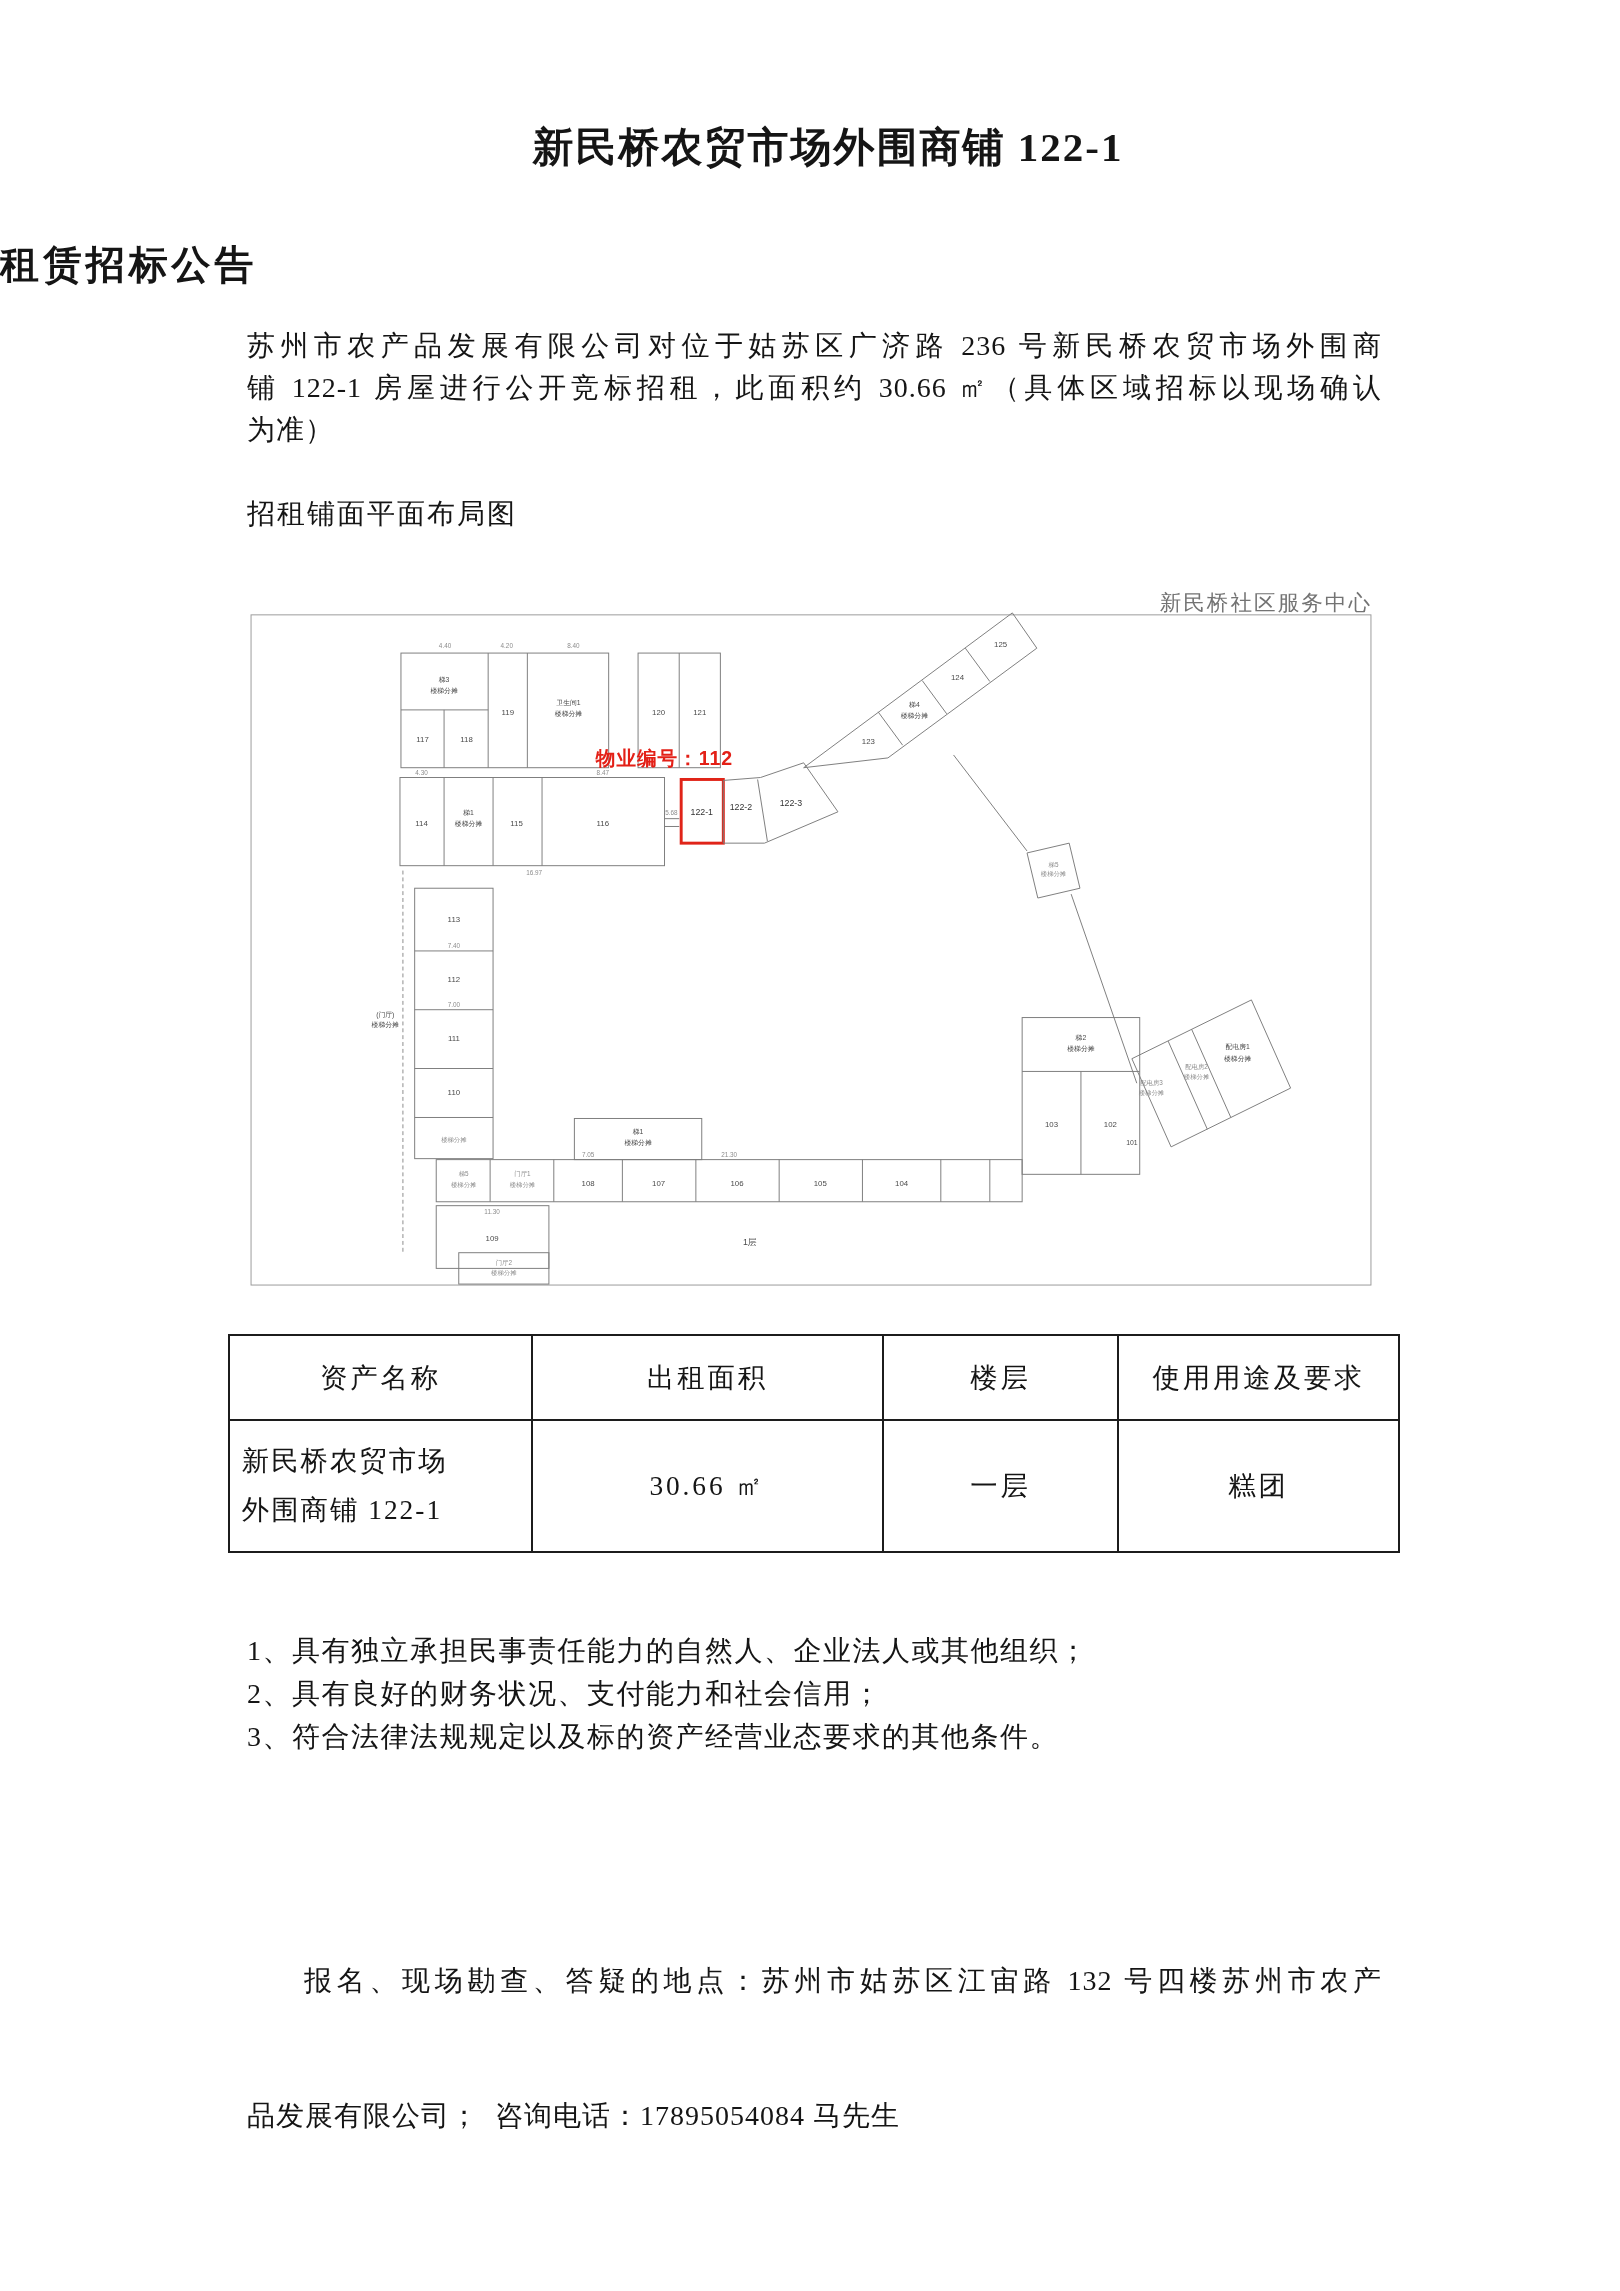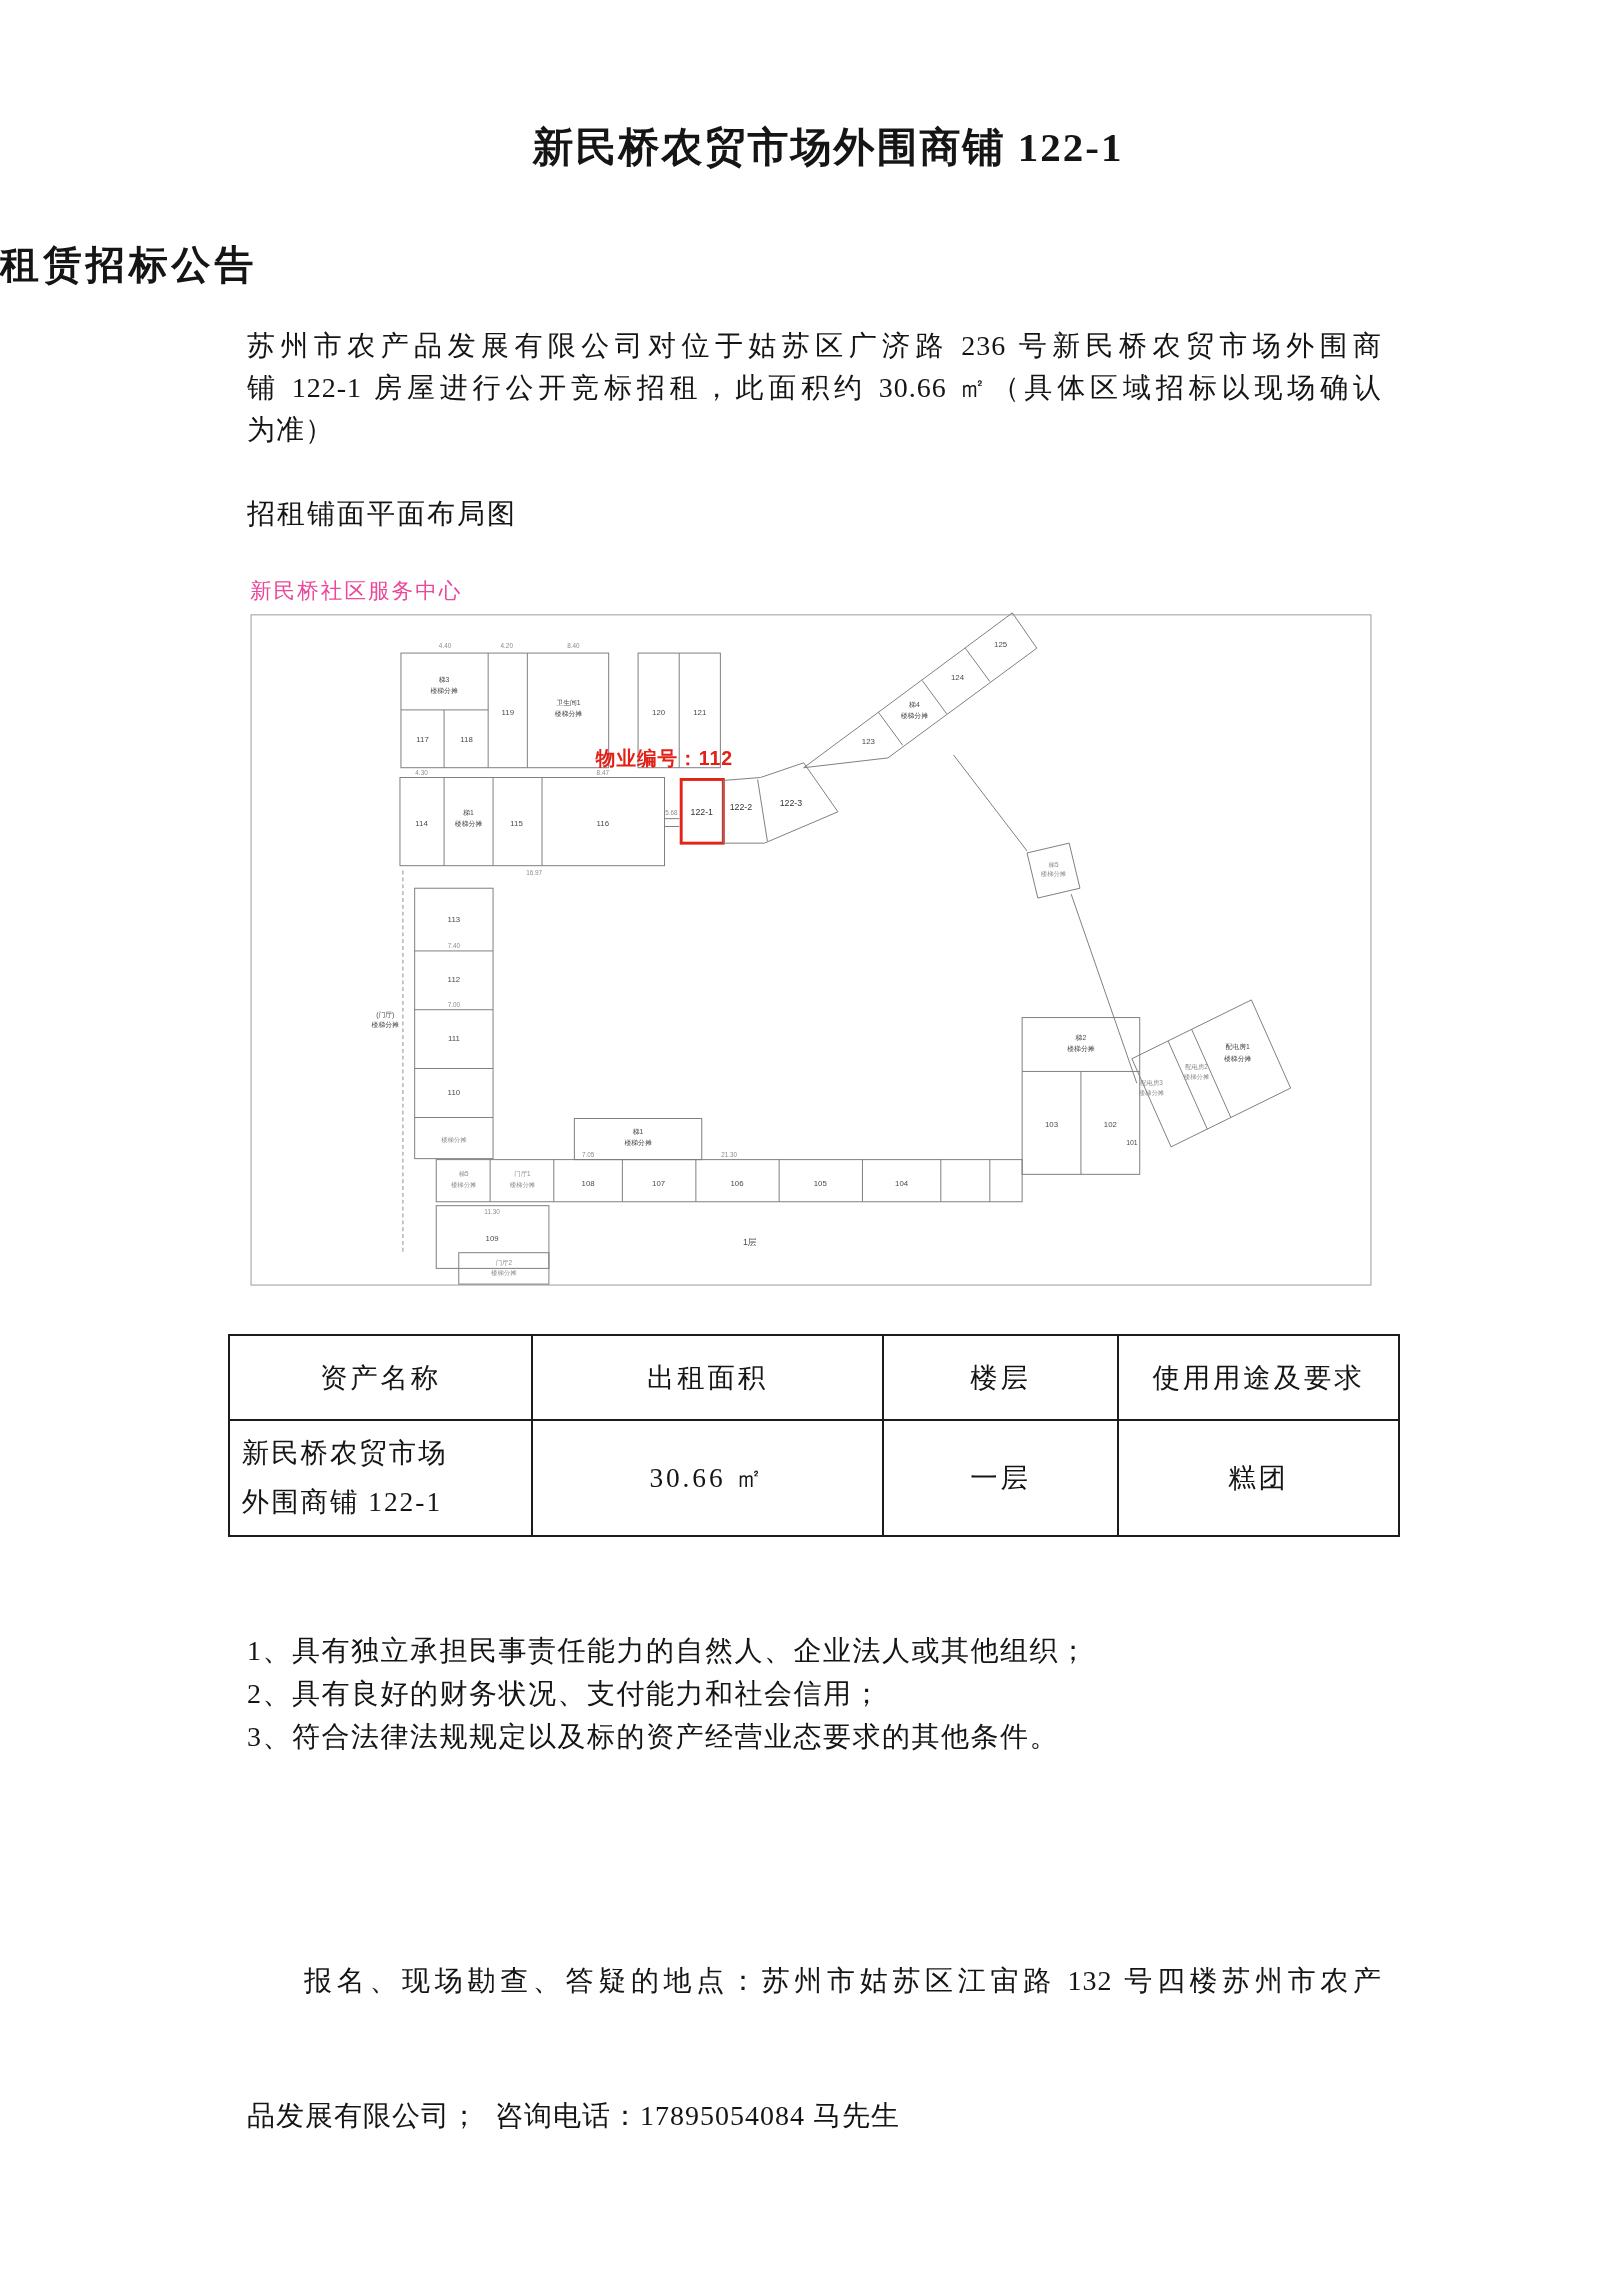--- a/index.html
+++ b/index.html
@@ -23,42 +23,42 @@
     position:absolute;left:247px;top:325px;width:1135px;
     font-size:28px;line-height:42px;letter-spacing:1px;
   }
   .jline{text-align:justify;text-align-last:justify;}
   .lline{text-align:left;}
   .plan-caption{
     position:absolute;left:247px;top:495px;
     font-size:28px;letter-spacing:2px;
   }
   .plan-building-label{
-    position:absolute;left:250px;top:576px;width:1122px;
-    text-align:left;font-size:21.6px;letter-spacing:2px;color:#ec4899;
+    position:absolute;left:250px;top:588px;width:1122px;
+    text-align:right;font-size:21.6px;letter-spacing:2px;color:#737373;
   }
   .plan-wrap{position:absolute;left:250px;top:608px;width:1122px;height:679px;}
   .plan-wrap svg{display:block;}
   svg .ln{stroke:#7d7d7d;stroke-width:1;fill:none;}
   svg .lnd{stroke:#8a8a8a;stroke-width:1;fill:none;stroke-dasharray:4 3;}
   svg text{fill:#4a4a4a;font-family:"Liberation Sans","DejaVu Sans",sans-serif;text-anchor:middle;}
   svg .t9{font-size:9px;}
   svg .t8{font-size:8px;}
   svg .t7{font-size:7px;}
   svg .t6{font-size:6.5px;fill:#8c8c8c;}
   svg .red-box{stroke:#e02418;stroke-width:3;fill:none;}
   svg .red-text{fill:#e32017;font-size:20px;font-weight:bold;letter-spacing:1px;}
   .lease-table{
     position:absolute;left:228px;top:1334px;
     border-collapse:collapse;table-layout:fixed;width:1170px;
     font-size:27.4px;
   }
   .lease-table td,.lease-table th{
     border:2px solid #1c1c1c;vertical-align:middle;
-    font-weight:normal;letter-spacing:2.9px;text-align:center;padding:8px;
+    font-weight:normal;letter-spacing:2.9px;text-align:center;padding:16px;
   }
   .lease-table thead tr{height:85px;}
   .lease-table tbody tr{height:91px;margin-left:23px;}
   .cell-name{text-align:left !important;padding-left:11.8px !important;letter-spacing:2px !important;}
   .cell-name div{line-height:49px;}
   .sec-heading{
     position:absolute;left:247px;width:1135px;
     font-family:"Liberation Sans","DejaVu Sans",sans-serif;
     font-size:29px;font-weight:700;letter-spacing:2.9px;
   }

